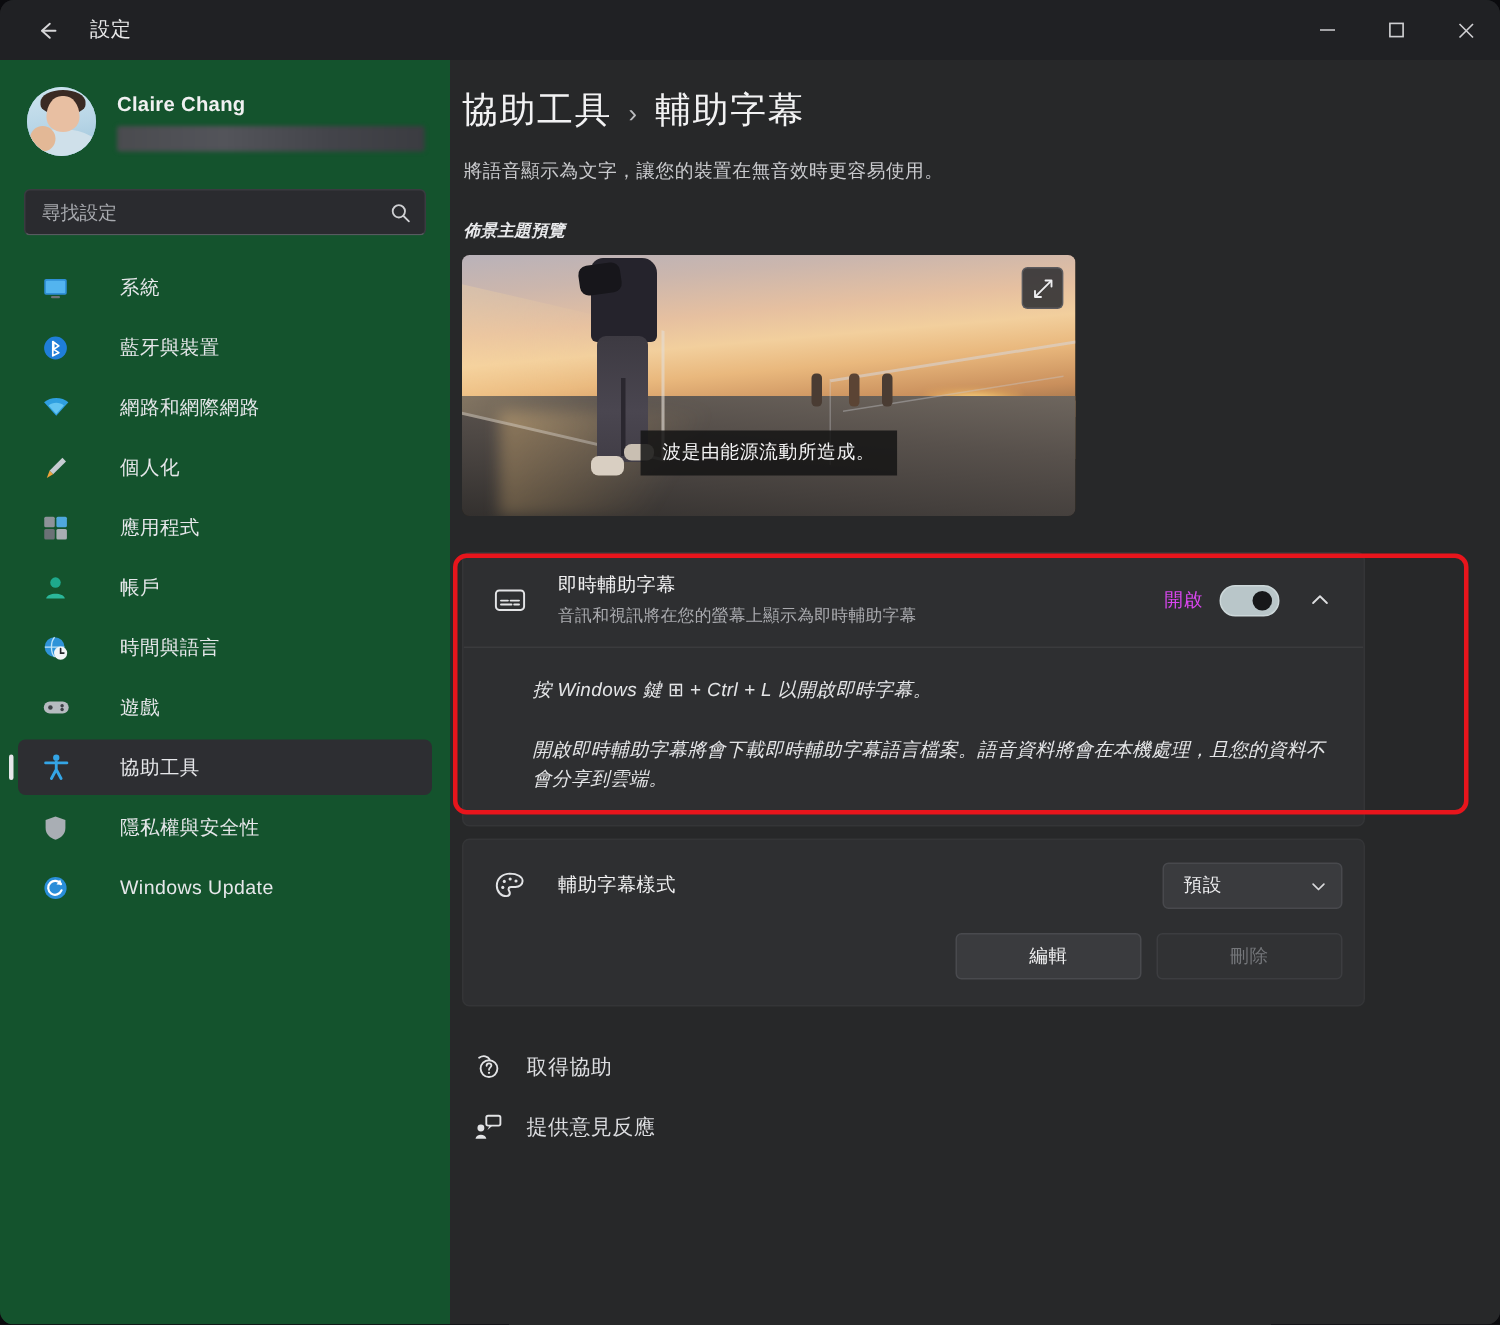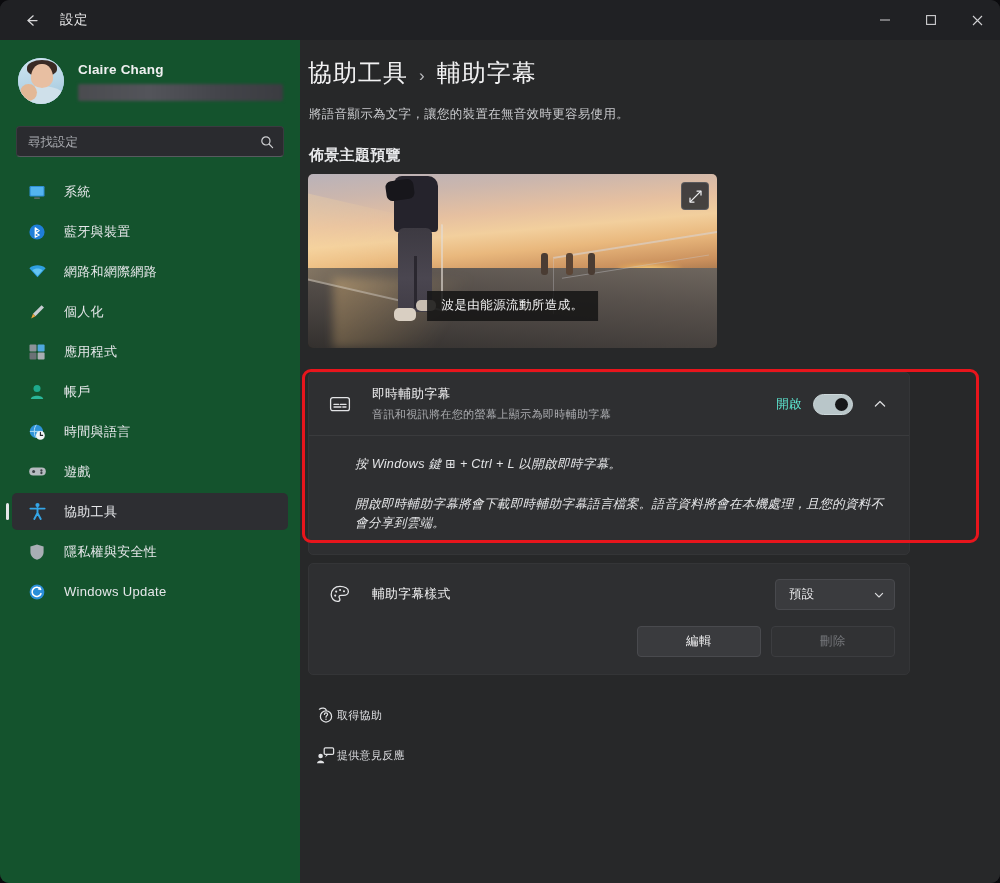--- a/index.html
+++ b/index.html
@@ -184,21 +184,21 @@
     height: 17px;
     border-radius: 2px;
     background: #e6e7ea;
   }
   .nav-ico {
     width: 22px; height: 22px;
     display: flex; align-items: center; justify-content: center;
     flex: 0 0 auto;
   }
   .nav-label {
-    margin-left: 16px;
+    margin-left: 32px;
     font-size: 13px;
     color: #e6e7ea;
     letter-spacing: 0.3px;
   }
 
   
   .content {
     position: absolute;
     top: 40px; left: 300px;
     width: 700px; height: 843px;
@@ -219,24 +219,25 @@
     color: #bdbec1;
   }
   .page-desc {
     margin: 17px 0 0 9px;
     font-size: 12.5px;
     color: #c9cacd;
     letter-spacing: 0.3px;
   }
   .section-label {
     margin: 23px 0 0 9px;
-    font-size: 15px;
+    font-size: 11px;
     font-weight: bold;
     color: #e9eaec;
     letter-spacing: 0.3px;
+    font-style: italic;
   }
 
   
   .preview-wrap {
     position: relative;
     margin: 9px 0 0 8px;
     width: 409px;
     height: 174px;
     border-radius: 5px;
     overflow: hidden;
@@ -392,21 +393,21 @@
     letter-spacing: 0.3px;
   }
   .row-sub {
     margin-top: 4px;
     font-size: 11.2px;
     color: #aaabaf;
     letter-spacing: 0.2px;
   }
   .toggle-label {
     font-size: 12.5px;
-    color: #5eead4;
+    color: #d946ef;
     margin-right: 11px;
     letter-spacing: 0.4px;
   }
   .toggle {
     width: 40px; height: 21px;
     border-radius: 11px;
     background: #b9c6c9;
     border: 1px solid #cdd8da;
     position: relative;
     flex: 0 0 auto;
@@ -489,22 +490,22 @@
     margin-bottom: 10px;
     padding-left: 6px;
   }
   .flink-ico {
     width: 22px; height: 22px;
     display: flex; align-items: center; justify-content: center;
     color: #e2e3e5;
     flex: 0 0 auto;
   }
   .flink-label {
-    margin-left: 1px;
-    font-size: 11px;
+    margin-left: 15px;
+    font-size: 14px;
     color: #dcdde0;
     letter-spacing: 0.3px;
   }
 
   
   .annotation {
     position: absolute;
     left: 302px; top: 369px;
     width: 677px; height: 174px;
     border: 3px solid #e8151c;

